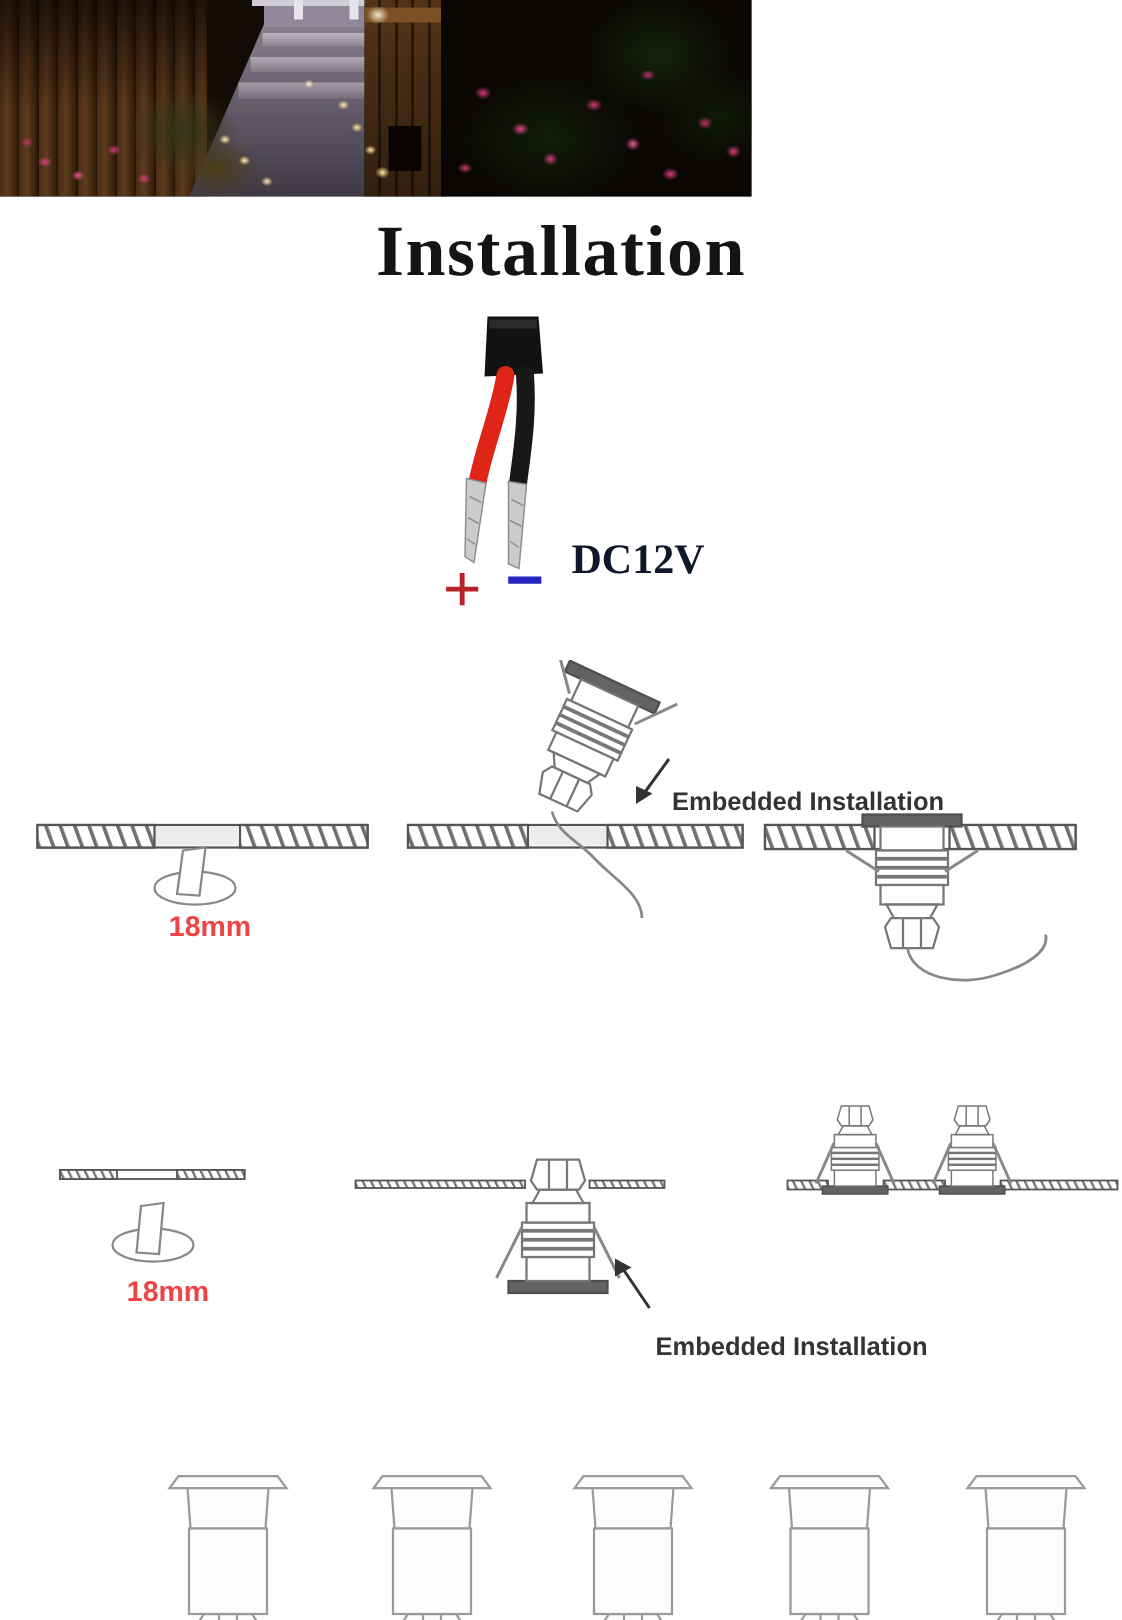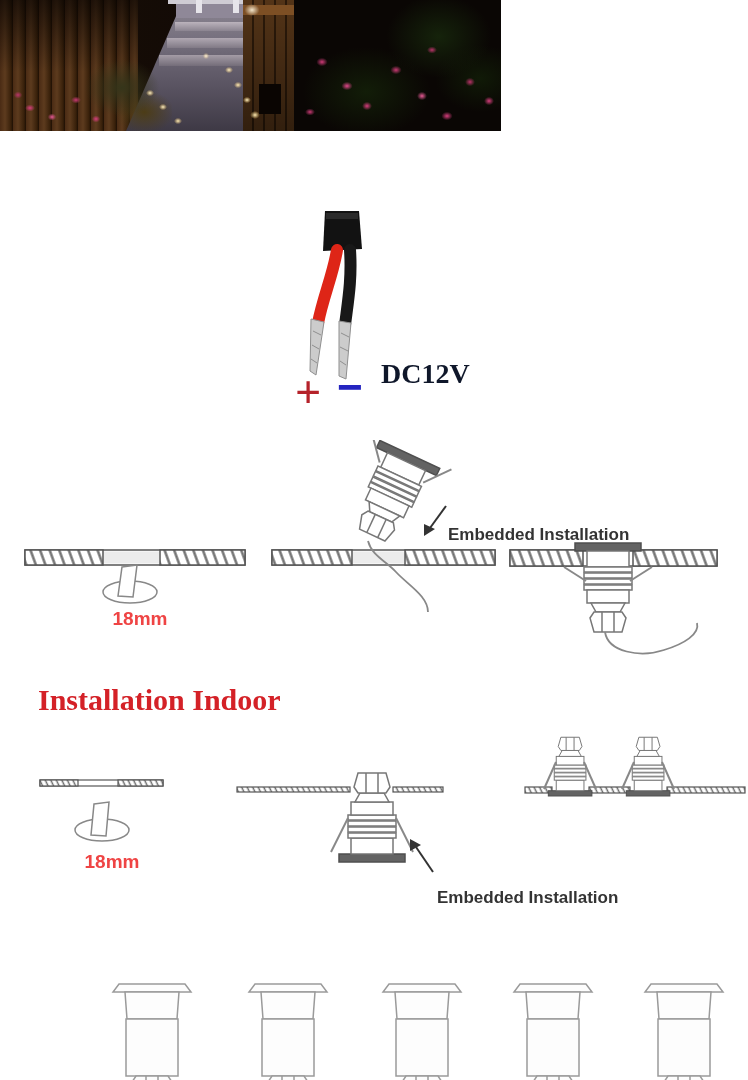--- a/index.html
+++ b/index.html
@@ -122,20 +122,21 @@
     <div class="abs step3"></div>
     <div class="abs gate"></div>
     <div class="abs gate-rail"></div>
     <div class="abs gate-hole"></div>
     <div class="abs bushes"></div>
     <div class="abs plants"></div>
     <div class="abs flowers"></div>
     <div class="abs lights"></div>
   </div>
 
+  <div class="abs title">Installation</div>
 
   <svg class="abs" style="left:285px;top:205px;" width="180" height="200" viewBox="0 0 180 200">
     <polygon points="40,6 74,6 77,44 38,46" fill="#121212"></polygon>
     <rect x="41" y="8" width="32" height="6" fill="#2a2a2a" stroke="none"></rect>
     <path d="M52,45 C48,70 38,92 33,118" fill="none" stroke="#de2517" stroke-width="12" stroke-linecap="round"></path>
     <path d="M65,45 C67,74 63,96 60,120" fill="none" stroke="#181818" stroke-width="12" stroke-linecap="round"></path>
     <g>
       <polygon points="26,114 39,117 31,170 25,166" fill="#cccccc" stroke="#8f8f8f" stroke-width="1"></polygon>
       <line x1="28" y1="126" x2="36" y2="130" stroke="#8f8f8f" stroke-width="1"></line>
       <line x1="27" y1="140" x2="34" y2="144" stroke="#8f8f8f" stroke-width="1"></line>
@@ -194,21 +195,20 @@
     <path d="M605,632 C608,652 640,658 664,650 C684,644 700,634 697,623" fill="none" stroke="#888" stroke-width="1.8"></path>
 
     <g>
       <line x1="446" y1="506" x2="430" y2="528" stroke="#333" stroke-width="2"></line>
       <polygon points="424,536 424,524 435,529" fill="#333"></polygon>
     </g>
   </svg>
   <div class="abs dim" style="left:100px;top:608px;">18mm</div>
   <div class="abs lbl" style="left:448px;top:493px;">Embedded Installation</div>
 
-  <div class="abs h-red" style="left:38px;top:683px;">Installation Indoor</div>
 
   <svg class="abs" style="left:0;top:700px;" width="748" height="200" viewBox="0 700 748 200">
 
     <g>
       <rect x="40" y="780" width="123" height="6" fill="#ffffff" stroke="#555" stroke-width="1.2"></rect>
       <rect x="40" y="780" width="38" height="6" fill="url(#hatchfine)" stroke="#555" stroke-width="1.2"></rect>
       <rect x="118" y="780" width="45" height="6" fill="url(#hatchfine)" stroke="#555" stroke-width="1.2"></rect>
     </g>
     <g>
       <ellipse cx="102" cy="830" rx="27" ry="11" fill="#fff" stroke="#888" stroke-width="1.5"></ellipse>

